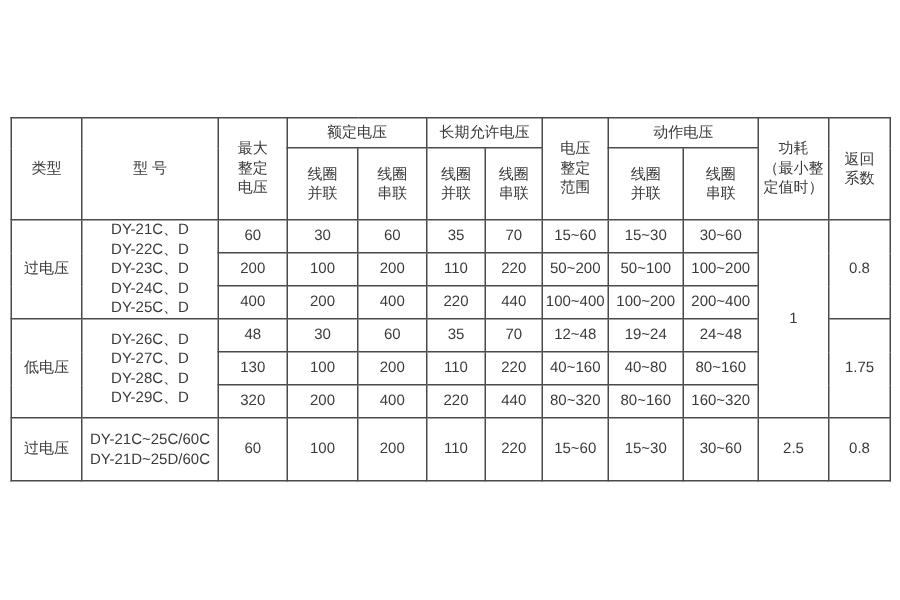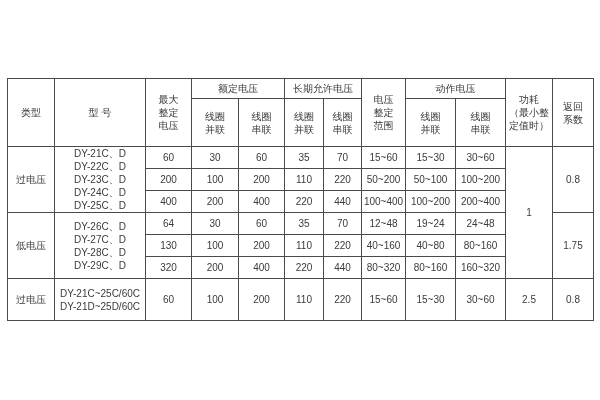--- a/index.html
+++ b/index.html
@@ -144,21 +144,21 @@
           <td class="num">100~200</td>
           <td class="num">200~400</td>
         </tr>
 
         <tr class="data">
           <td rowspan="3">低电压</td>
           <td rowspan="3" class="model">DY-26C、D
 DY-27C、D
 DY-28C、D
 DY-29C、D</td>
-          <td class="num">64</td>
+          <td class="num">48</td>
           <td class="num">30</td>
           <td class="num">60</td>
           <td class="num">35</td>
           <td class="num">70</td>
           <td class="num">12~48</td>
           <td class="num">19~24</td>
           <td class="num">24~48</td>
           <td rowspan="3" class="num">1.75</td>
         </tr>
         <tr class="data">

